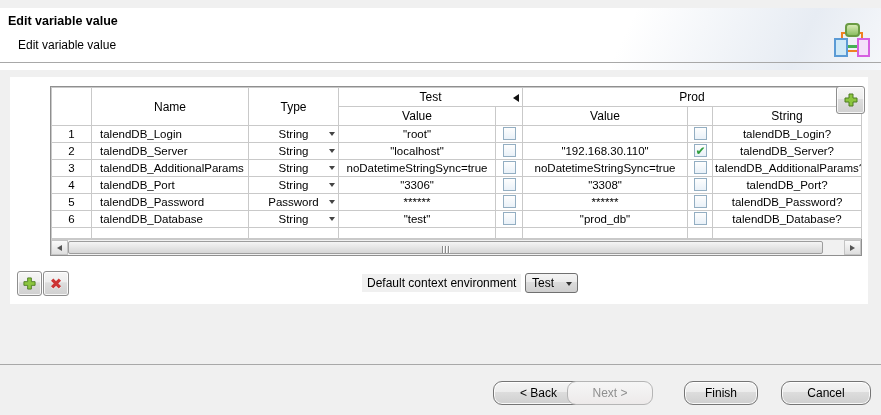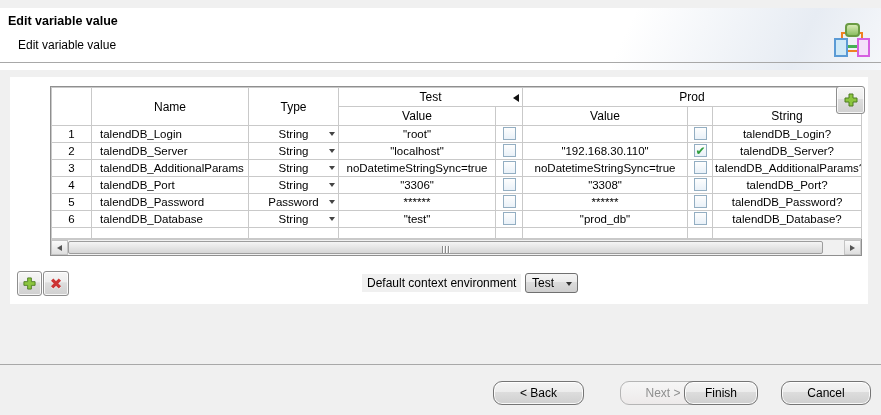--- a/index.html
+++ b/index.html
@@ -110,21 +110,21 @@
     background:linear-gradient(#f4f4f4 0%, #ececec 45%, #dddddd 46%, #cfcfcf 100%);
     box-shadow:inset 0 0 0 1px rgba(255,255,255,.85);
     font-size:12px; display:flex; align-items:center; justify-content:center; cursor:default;
   }
   .dlg-btn.disabled {
     border-color:#b5b5b5; color:#8f8f8f;
     background:linear-gradient(#f6f6f6,#edeaea);
     box-shadow:none;
   }
   .btn-back   { left:493px; width:91px; }
-  .btn-next   { left:620px; width:86px; }
+  .btn-next   { left:567px; width:86px; }
   .btn-finish { left:684px; width:74px; }
   .btn-cancel { left:781px; width:90px; }
 </style>
 </head>
 <body>
 
 <div class="banner">
   <div class="banner-title">Edit variable value</div>
   <div class="banner-subtitle">Edit variable value</div>
   <div class="ctx-icon">

